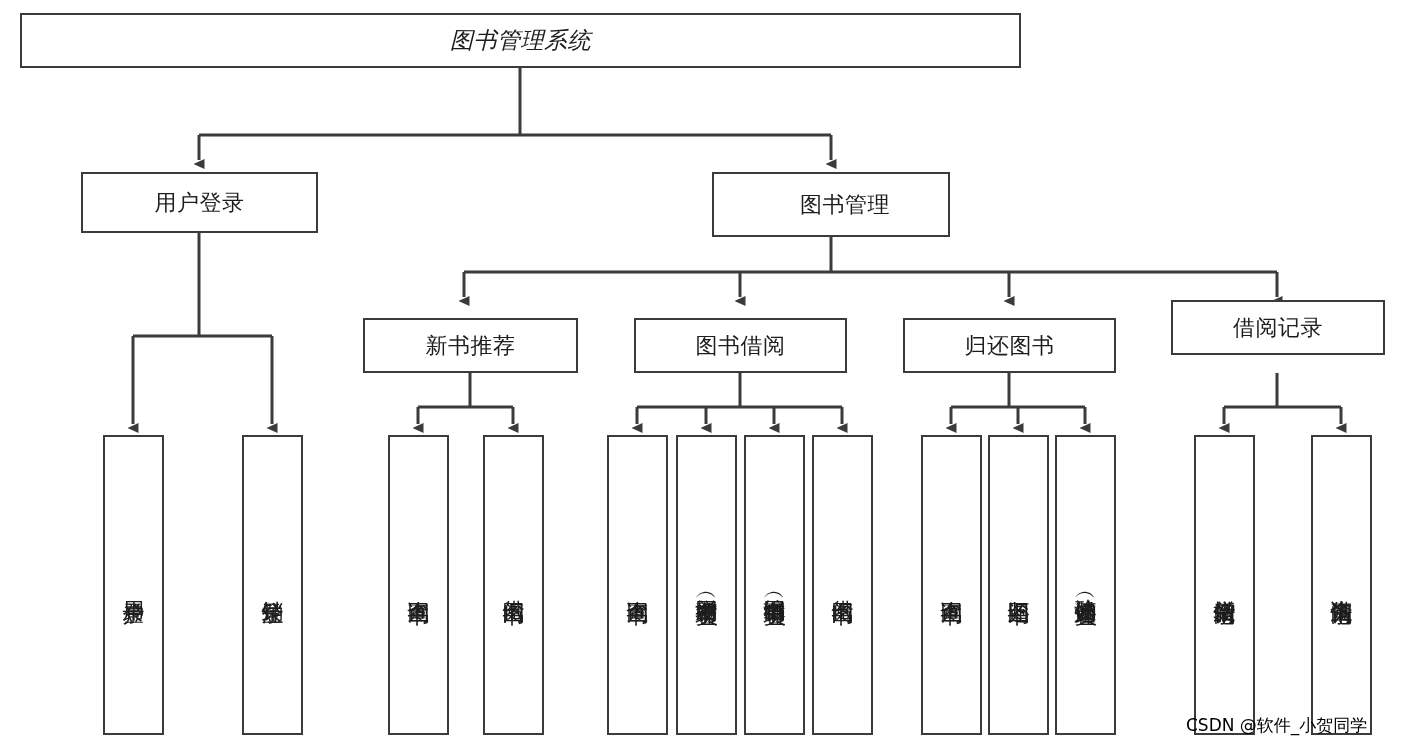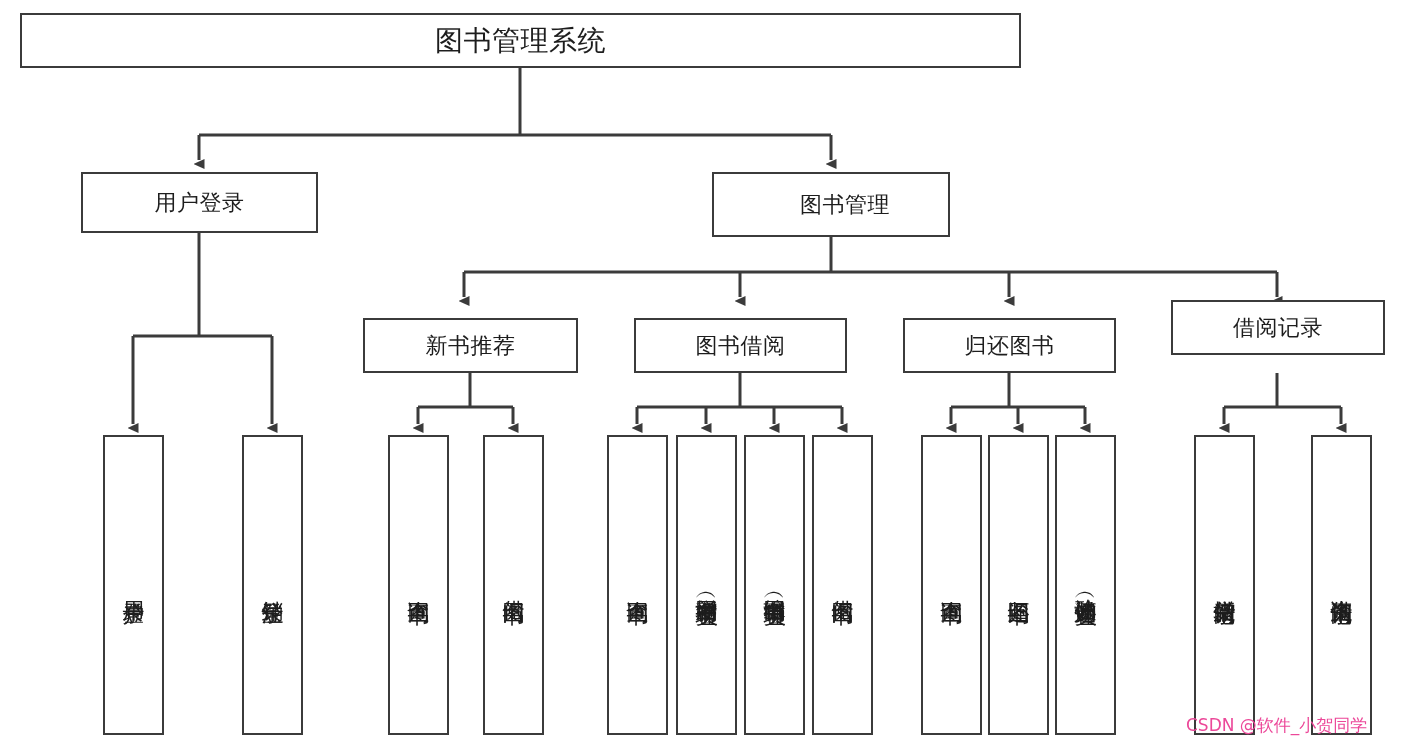--- a/index.html
+++ b/index.html
@@ -39,41 +39,42 @@
     display: block;
     text-align: center;
     line-height: 1.18;
     white-space: nowrap;
   }
   .node.horiz .lbl {
     font-size: 22px;
     letter-spacing: 0.5px;
   }
   .node.root .lbl {
-    font-size: 28px;
+    font-size: 23px;
+    font-style: italic;
   }
   .node.vert {
     align-items: center;
     justify-content: center;
     padding: 6px 2px;
   }
   .node.vert .lbl {
     writing-mode: vertical-rl;
     text-orientation: upright;
     font-size: 22px;
     line-height: 1.28;
     letter-spacing: 1px;
     max-height: 100%;
   }
   #watermark {
     position: absolute;
     left: 1186px;
     top: 714px;
     font-size: 17px;
-    color: #ec4899;
+    color: #000000;
     white-space: nowrap;
     font-family: "DejaVu Sans", "Liberation Sans", sans-serif;
   }
 </style>
 </head>
 <body>
 
 <div id="canvas">
 
   <svg id="wires" viewBox="0 0 1405 747" xmlns="http://www.w3.org/2000/svg">

